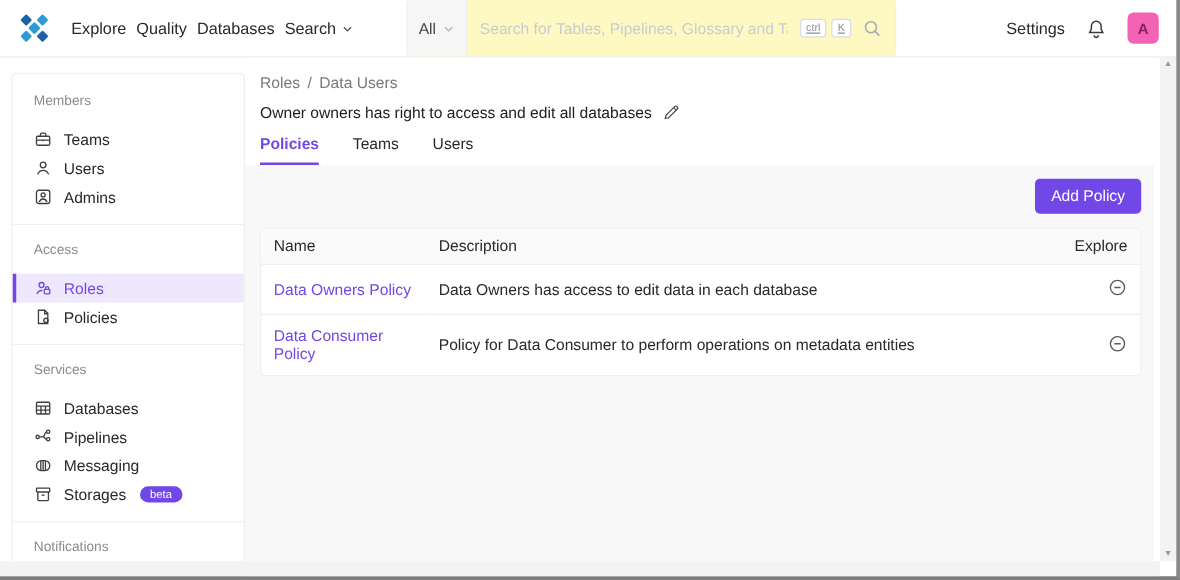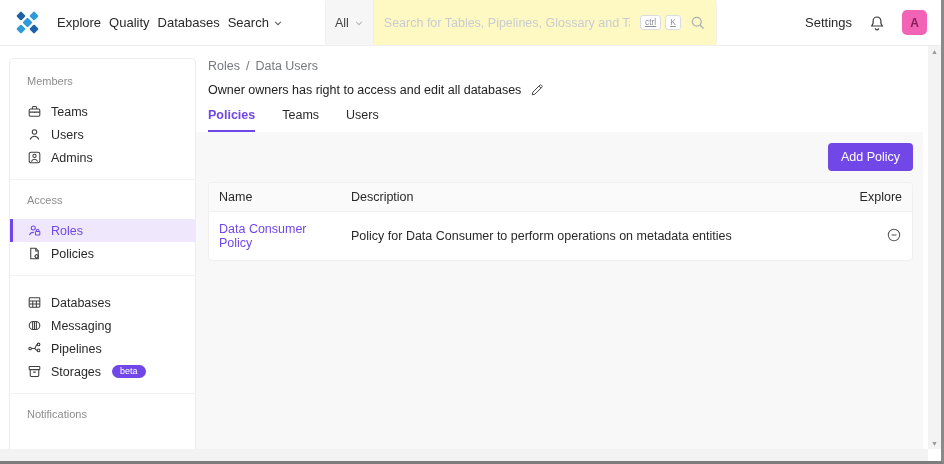--- a/index.html
+++ b/index.html
@@ -228,43 +228,44 @@
             <path d="M6 3.5h8l4 4v13H6z"></path>
             <path d="M14 3.5V8h4"></path>
             <circle cx="15.5" cy="16.5" r="2.6"></circle>
             <path d="M15.5 12.8v1.1M15.5 19.1v1.1M12 16.5h1.1M17.9 16.5H19"></path>
           </svg>
         <span>Policies</span>
       </div>
 
       <div class="side-divider"></div>
 
+      <div class="side-section-title">Services</div>
       <div class="side-gap"></div>
       <div class="side-item">
         <svg class="sicon" viewBox="0 0 24 24" fill="none" stroke="currentColor" stroke-width="1.7">
             <rect x="3.5" y="4.5" width="17" height="15" rx="1.5"></rect>
             <path d="M3.5 9.5h17M3.5 14.5h17M9.2 9.5v10M15 9.5v10"></path>
           </svg>
         <span>Databases</span>
-      </div>
-      <div class="side-item">
-        <svg class="sicon" viewBox="0 0 24 24" fill="none" stroke="currentColor" stroke-width="1.7">
-            <rect x="3.5" y="5.5" width="17" height="13" rx="6.5"></rect>
-            <path d="M9 5.8v12.4M12 5.5v13M15 5.8v12.4"></path>
-          </svg>
-        <span>Messaging</span>
       </div>
       <div class="side-item">
         <svg class="sicon" viewBox="0 0 24 24" fill="none" stroke="currentColor" stroke-width="1.7">
             <circle cx="5" cy="12" r="2.1"></circle>
             <circle cx="18.5" cy="5.5" r="2.1"></circle>
             <circle cx="18.5" cy="15" r="2.1"></circle>
             <path d="M7.1 12h4.4M11.5 12c3.5 0 1.8-6.5 5-6.5M11.5 12c3.5 0 1.8 3 5 3"></path>
           </svg>
         <span>Pipelines</span>
+      </div>
+      <div class="side-item">
+        <svg class="sicon" viewBox="0 0 24 24" fill="none" stroke="currentColor" stroke-width="1.7">
+            <rect x="3.5" y="5.5" width="17" height="13" rx="6.5"></rect>
+            <path d="M9 5.8v12.4M12 5.5v13M15 5.8v12.4"></path>
+          </svg>
+        <span>Messaging</span>
       </div>
       <div class="side-item">
         <svg class="sicon" viewBox="0 0 24 24" fill="none" stroke="currentColor" stroke-width="1.7">
             <rect x="3.5" y="4" width="17" height="5" rx="1"></rect>
             <path d="M5.2 9v9.5A1.5 1.5 0 0 0 6.7 20h10.6a1.5 1.5 0 0 0 1.5-1.5V9M10 13h4"></path>
           </svg>
         <span>Storages</span>
         <span class="beta-badge">beta</span>
       </div>
 
@@ -303,20 +304,30 @@
         <table class="policy-table">
           <thead>
             <tr>
               <th>Name</th>
               <th>Description</th>
               <th>Explore</th>
             </tr>
           </thead>
           <tbody>
             <tr>
+              <td><span class="policy-link">Data Owners Policy</span></td>
+              <td>Data Owners has access to edit data in each database</td>
+              <td class="actions-cell">
+                <svg class="minus-icon" viewBox="0 0 24 24" fill="none" stroke="currentColor" stroke-width="1.6">
+                    <circle cx="12" cy="12" r="8.5"></circle>
+                    <path d="M8.2 12h7.6"></path>
+                  </svg>
+              </td>
+            </tr>
+            <tr>
               <td><span class="policy-link">Data Consumer Policy</span></td>
               <td>Policy for Data Consumer to perform operations on metadata entities</td>
               <td class="actions-cell">
                 <svg class="minus-icon" viewBox="0 0 24 24" fill="none" stroke="currentColor" stroke-width="1.6">
                     <circle cx="12" cy="12" r="8.5"></circle>
                     <path d="M8.2 12h7.6"></path>
                   </svg>
               </td>
             </tr>
           </tbody>

